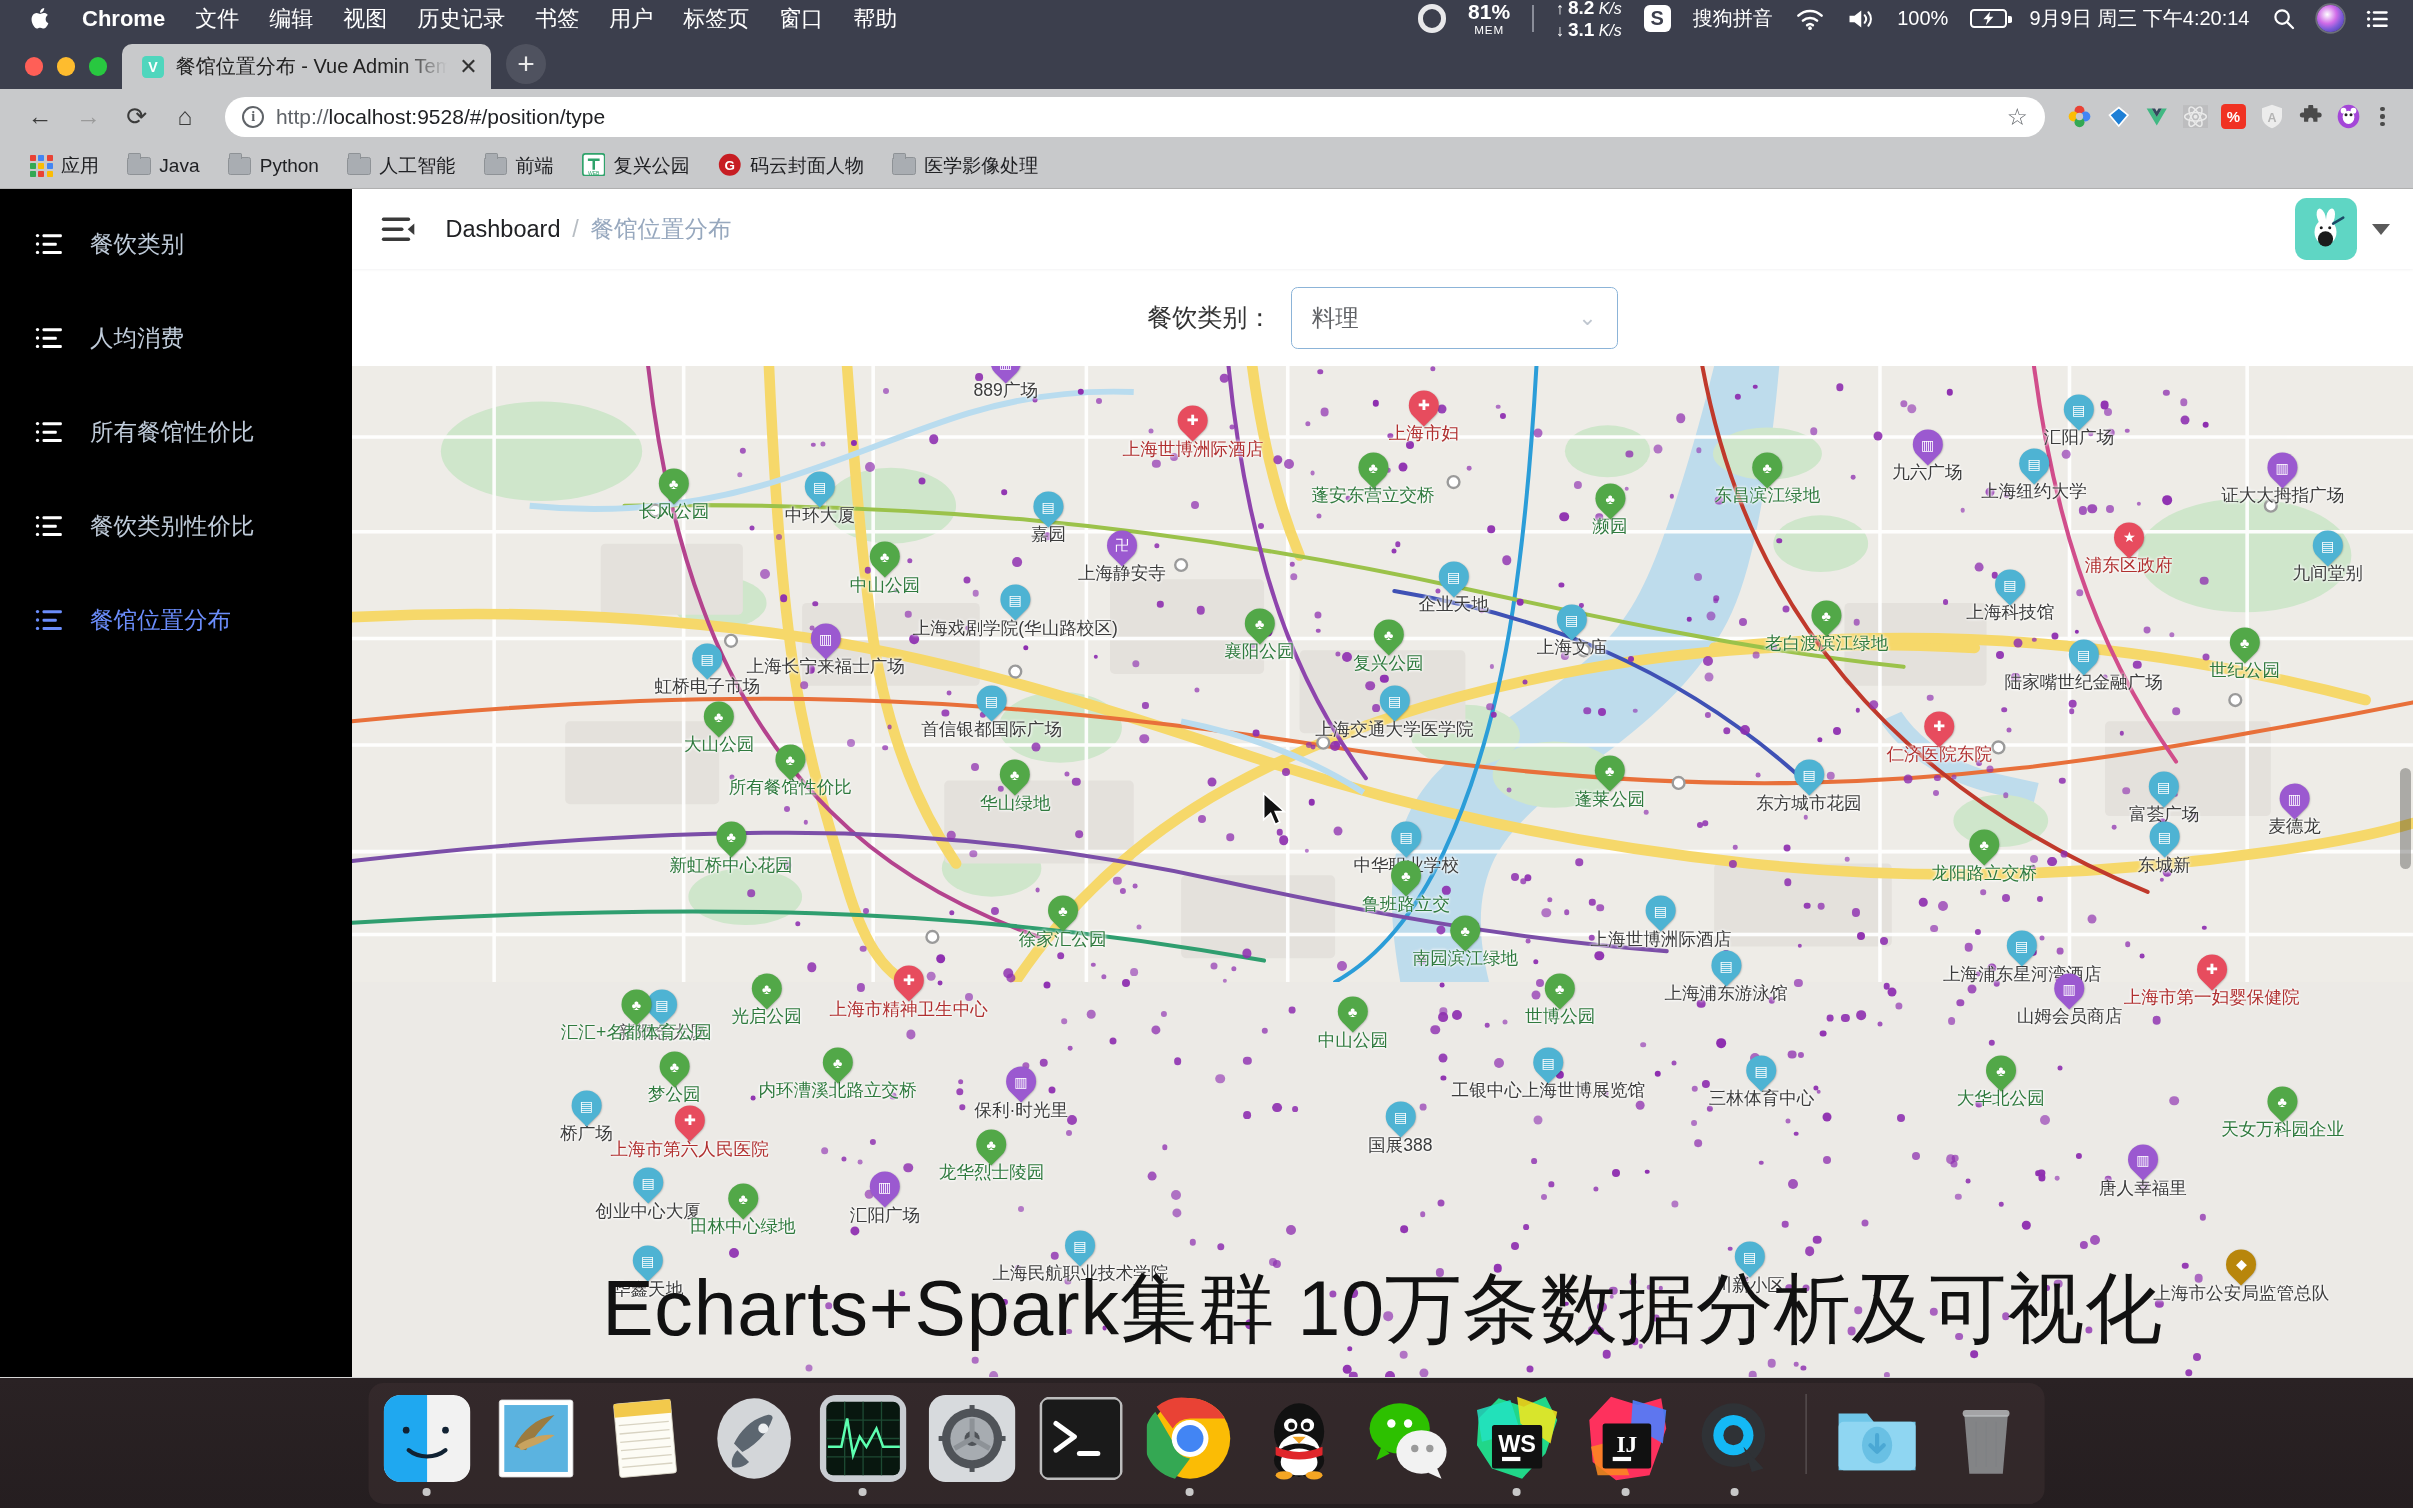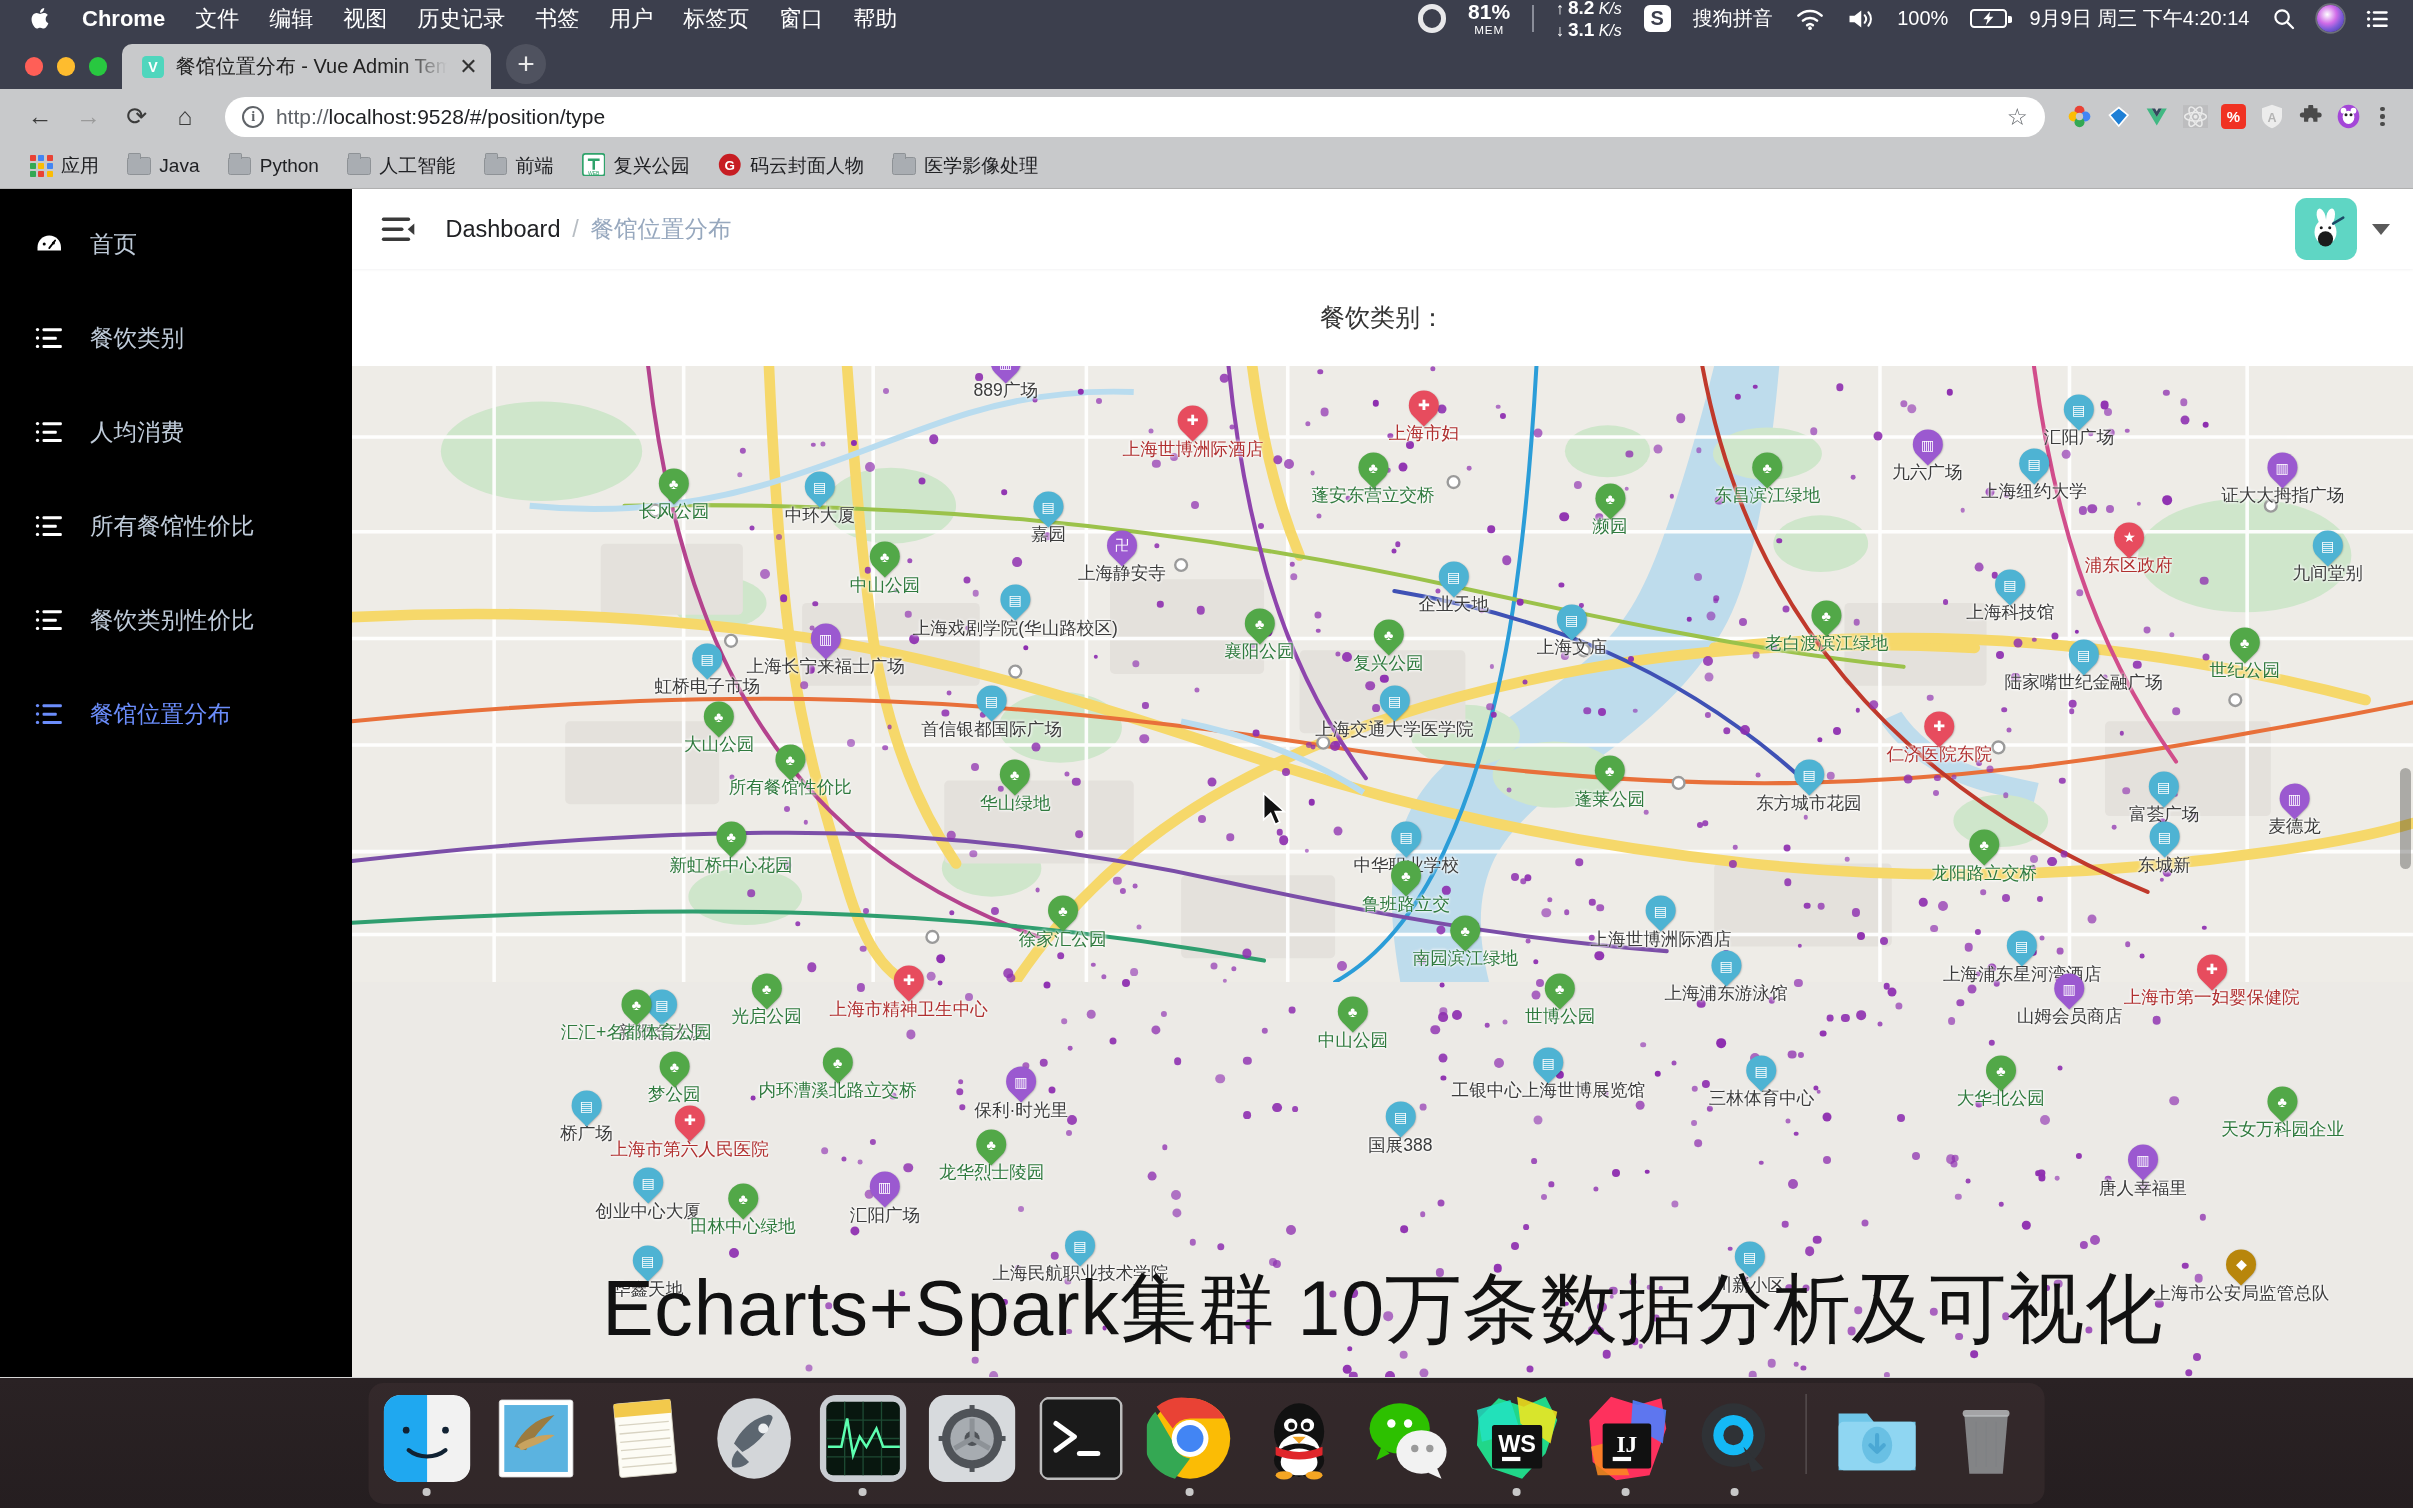--- a/index.html
+++ b/index.html
@@ -455,31 +455,20 @@
       </div>
       <div class="bm">
         <span class="folder-ico"></span>
         <span class="bm-label">医学影像处理</span>
       </div>
     </div>
 
     <div class="page">
 
       <div class="sidebar">
-        <div class="side-item">
-          <span class="side-ico">
-            <svg width="28.5" height="23.5" viewBox="0 0 34 28">
-                <path d="M17 3C9 3 3 9.4 3 17.3V21h28v-3.7C31 9.4 25 3 17 3Z" fill="#fff"></path>
-                <circle cx="11" cy="13" r="1.8" fill="#000"></circle>
-                <circle cx="22" cy="12" r="1.8" fill="#000"></circle>
-                <path d="M17 18 L24 9" stroke="#000" stroke-width="2.2" stroke-linecap="round"></path>
-              </svg>
-          </span>
-          <span>首页</span>
-        </div>
         <div class="side-item">
           <span class="side-ico">
             <svg width="28.5" height="22" viewBox="0 0 34 26">
                 <g fill="#fff">
                   <circle cx="3" cy="3" r="2"></circle>
                   <rect x="9" y="1.4" width="23" height="3.6" rx="1.2"></rect>
                   <circle cx="3" cy="13" r="2"></circle>
                   <rect x="9" y="11.4" width="17" height="3.6" rx="1.2"></rect>
                   <circle cx="3" cy="23" r="2"></circle>
                   <rect x="9" y="21.4" width="23" height="3.6" rx="1.2"></rect>
@@ -579,20 +568,24 @@
                 <circle cx="24" cy="27" r="1.8" fill="#1b1b1b"></circle>
                 <circle cx="34" cy="27" r="1.8" fill="#1b1b1b"></circle>
               </svg>
             </span>
             <span class="caret-down"></span>
           </div>
         </div>
 
         <div class="filterbar">
           <span class="filter-label">餐饮类别：</span>
+          <div class="select-box">
+            <span class="select-val">料理</span>
+            <span class="select-caret">⌄</span>
+          </div>
         </div>
 
         <div class="map-wrap">
           <svg class="map-canvas" viewBox="0 0 1740 520" preserveAspectRatio="none">
             <rect width="1740" height="520" fill="#eeece7"></rect>
 
             <path d="M1150 0 C1135 60 1120 110 1105 150 C1090 190 1075 220 1040 250 C1000 285 960 305 930 330 C900 355 885 385 880 420 C875 455 880 490 885 520 L960 520 C950 480 950 445 965 415 C985 378 1025 352 1065 322 C1110 288 1145 252 1165 208 C1185 164 1198 80 1205 0 Z" fill="#bedcec"></path>
             <path d="M1290 300 C1310 330 1345 352 1390 362 L1420 368 L1424 352 L1396 346 C1356 337 1325 318 1308 292 Z" fill="#bedcec"></path>
 
             <g fill="#cfe6cb">

